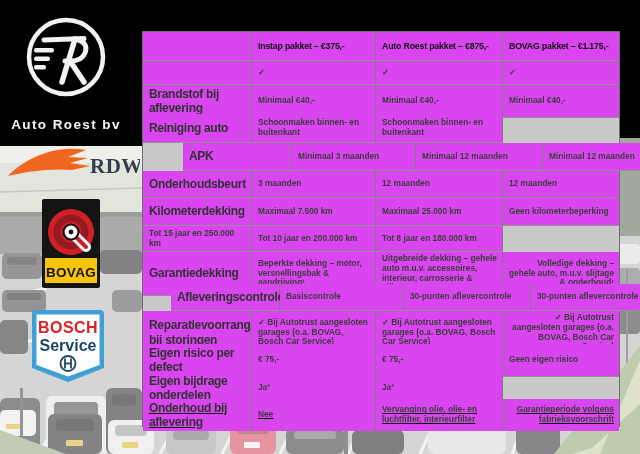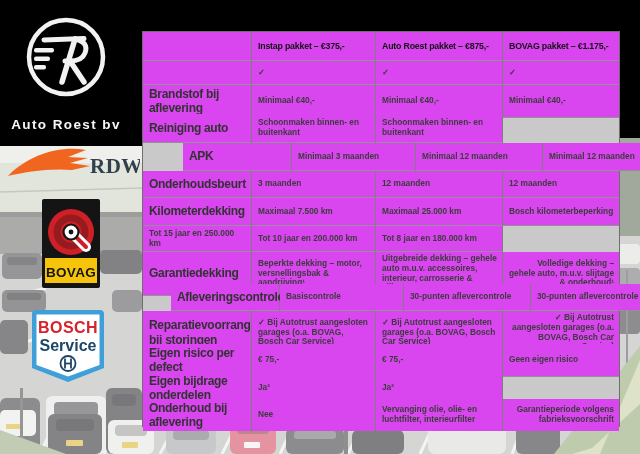--- a/index.html
+++ b/index.html
@@ -199,21 +199,21 @@
         <div class="tr" style="height: 27px;">
           <div class="td tl">Onderhoudsbeurt</div>
           <div class="td">3 maanden</div>
           <div class="td">12 maanden</div>
           <div class="td">12 maanden</div>
         </div>
         <div class="tr" style="height: 28px;">
           <div class="td tl">Kilometerdekking</div>
           <div class="td">Maximaal 7.500 km</div>
           <div class="td">Maximaal 25.000 km</div>
-          <div class="td">Bosch kilometerbeperking</div>
+          <div class="td">Geen kilometerbeperking</div>
         </div>
         <div class="tr" style="height: 26px;">
           <div class="td">Tot 15 jaar en 250.000 km</div>
           <div class="td">Tot 10 jaar en 200.000 km</div>
           <div class="td">Tot 8 jaar en 180.000 km</div>
         </div>
         <div class="tr" style="height: 32px;">
           <div class="td tl">Garantiedekking</div>
           <div class="td">Beperkte dekking – motor, versnellingsbak &amp; aandrijving¹</div>
           <div class="td">Uitgebreide dekking – gehele auto m.u.v. accessoires, interieur, carrosserie &amp; slijtage¹</div>
@@ -235,21 +235,21 @@
           <div class="td tl">Eigen risico per defect</div>
           <div class="td">€ 75,-</div>
           <div class="td">€ 75,-</div>
           <div class="td">Geen eigen risico</div>
         </div>
         <div class="tr" style="height: 27px;">
           <div class="td tl">Eigen bijdrage onderdelen</div>
           <div class="td">Ja²</div>
           <div class="td">Ja²</div>
         </div>
-        <div class="tr" style="height: 27px;">
+        <div class="tr" style="height: 27px; text-decoration: underline;">
           <div class="td tl">Onderhoud bij aflevering</div>
           <div class="td">Nee</div>
           <div class="td">Vervanging olie, olie- en luchtfilter, interieurfilter</div>
           <div class="td">Garantieperiode volgens fabrieksvoorschrift</div>
         </div>
       </div>
   </div>
 
 </div>
 

